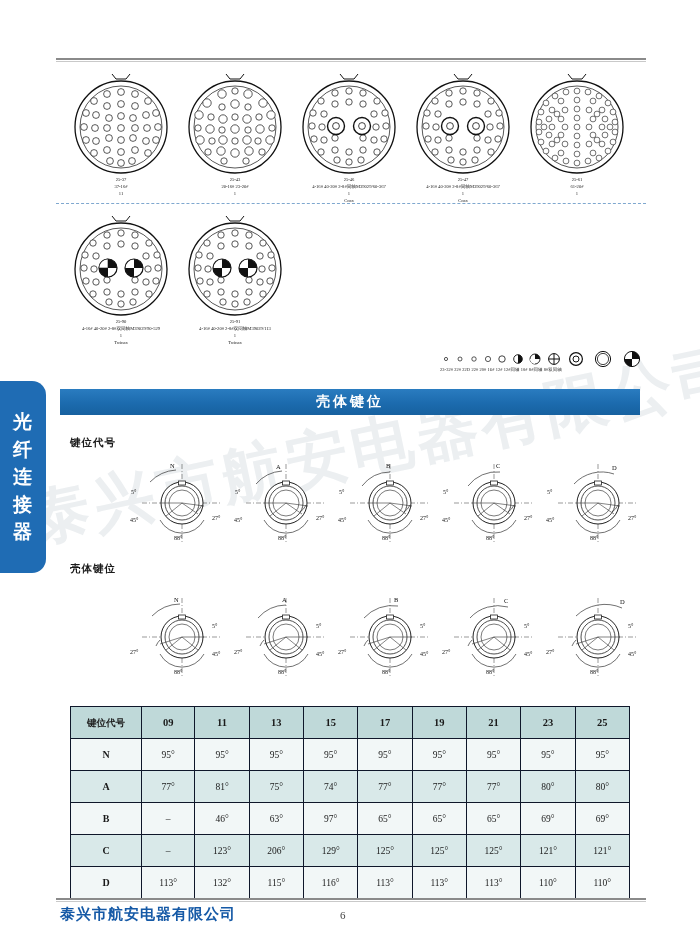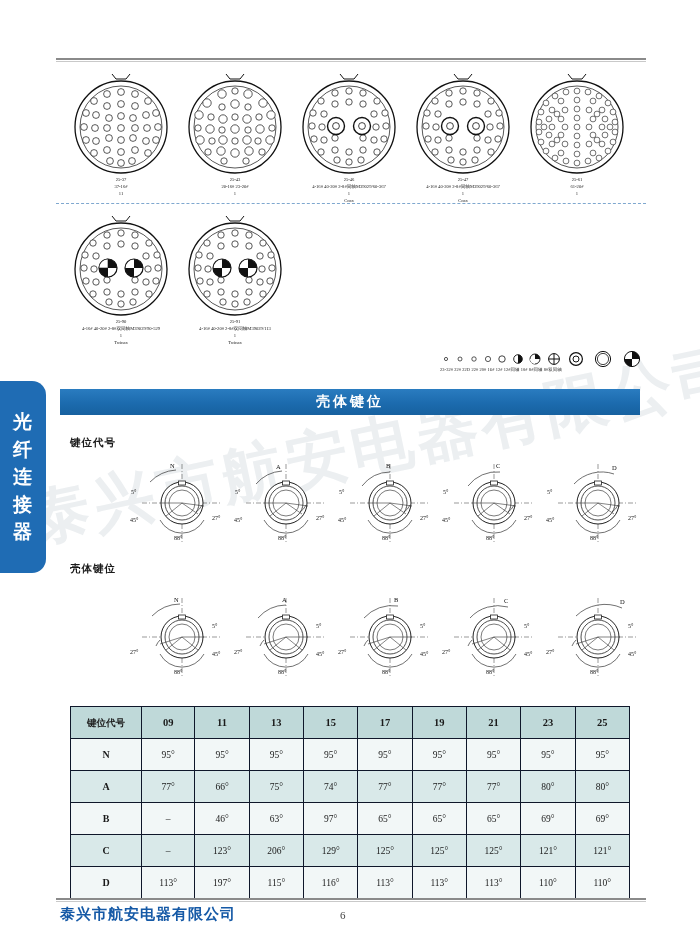--- a/index.html
+++ b/index.html
@@ -849,21 +849,21 @@
         <td>95°</td>
         <td>95°</td>
         <td>95°</td>
         <td>95°</td>
         <td>95°</td>
         <td>95°</td>
       </tr>
       <tr>
         <td class="rowhead">A</td>
         <td>77°</td>
-        <td>66°</td>
+        <td>81°</td>
         <td>75°</td>
         <td>74°</td>
         <td>77°</td>
         <td>77°</td>
         <td>77°</td>
         <td>80°</td>
         <td>80°</td>
       </tr>
       <tr>
         <td class="rowhead">B</td>
@@ -885,21 +885,21 @@
         <td>129°</td>
         <td>125°</td>
         <td>125°</td>
         <td>125°</td>
         <td>121°</td>
         <td>121°</td>
       </tr>
       <tr>
         <td class="rowhead">D</td>
         <td>113°</td>
-        <td>197°</td>
+        <td>132°</td>
         <td>115°</td>
         <td>116°</td>
         <td>113°</td>
         <td>113°</td>
         <td>113°</td>
         <td>110°</td>
         <td>110°</td>
       </tr>
     </tbody>
   </table>

